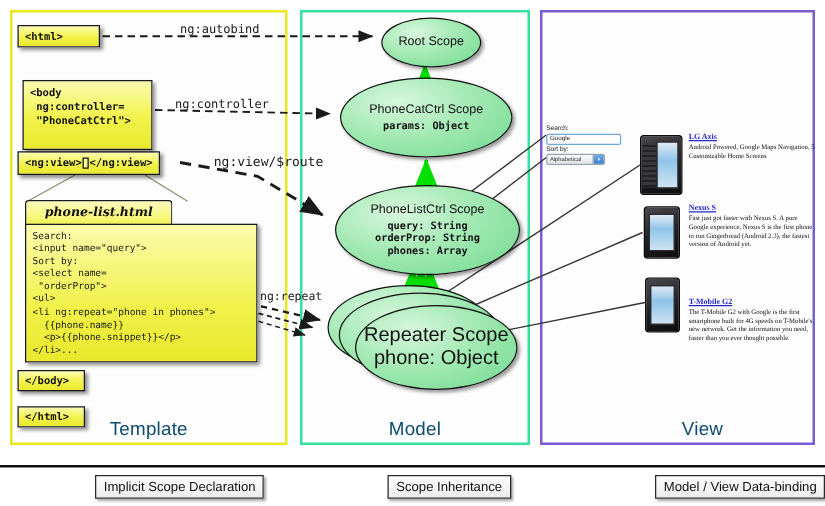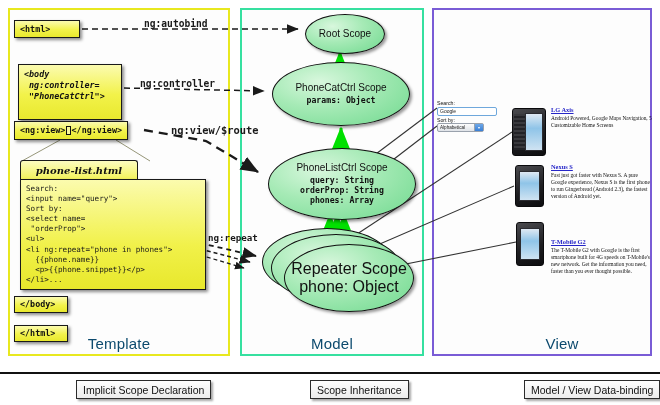--- a/index.html
+++ b/index.html
@@ -53,21 +53,21 @@
     font-size: 8.4px;
     font-weight: bold;
     color: #111;
     display: flex;
     align-items: center;
     padding: 2px 5px;
     line-height: 1.28;
     white-space: pre;
   }
   #box-html  { left: 14px; top: 20px;  width: 66px;  height: 18px; }
-  #box-body  { left: 18px; top: 64px;  width: 104px; height: 56px; align-items: flex-start; padding-top: 4px; font-style: italic;}
+  #box-body  { left: 18px; top: 64px;  width: 104px; height: 56px; align-items: flex-start; padding-top: 4px;}
   #box-ngview{ left: 14px; top: 121px; width: 114px; height: 19px; }
   #box-bodyc { left: 14px; top: 296px; width: 54px;  height: 17px; }
   #box-htmlc { left: 14px; top: 325px; width: 54px;  height: 17px; }
 
   .ngview-sq {
     display: inline-block;
     width: 7px; height: 7px;
     border: 1.4px solid #111;
     background: #f7f79a;
     margin: 0 1px;
@@ -157,21 +157,21 @@
     box-shadow: 2px 2px 3px rgba(0,0,0,.4);
     display: flex; flex-direction: column;
     justify-content: center;
     text-align: center; color: #111;
   }
 
   
   .elabel {
     position: absolute;
     font-family: "DejaVu Sans Mono", monospace;
-    font-weight: bold;
+    font-weight: normal;
     color: #1a1a1a;
     white-space: nowrap;
   }
   #lbl-autobind   { left: 144px; top: 18px;  font-size: 9.6px; }
   #lbl-controller { left: 140px; top: 78px;  font-size: 9.6px; }
   #lbl-ngview     { left: 171px; top: 124px; font-size: 10.4px; }
   #lbl-ngrepeat   { left: 208px; top: 232px; font-size: 9.2px; }
 
   
   #view-form {

